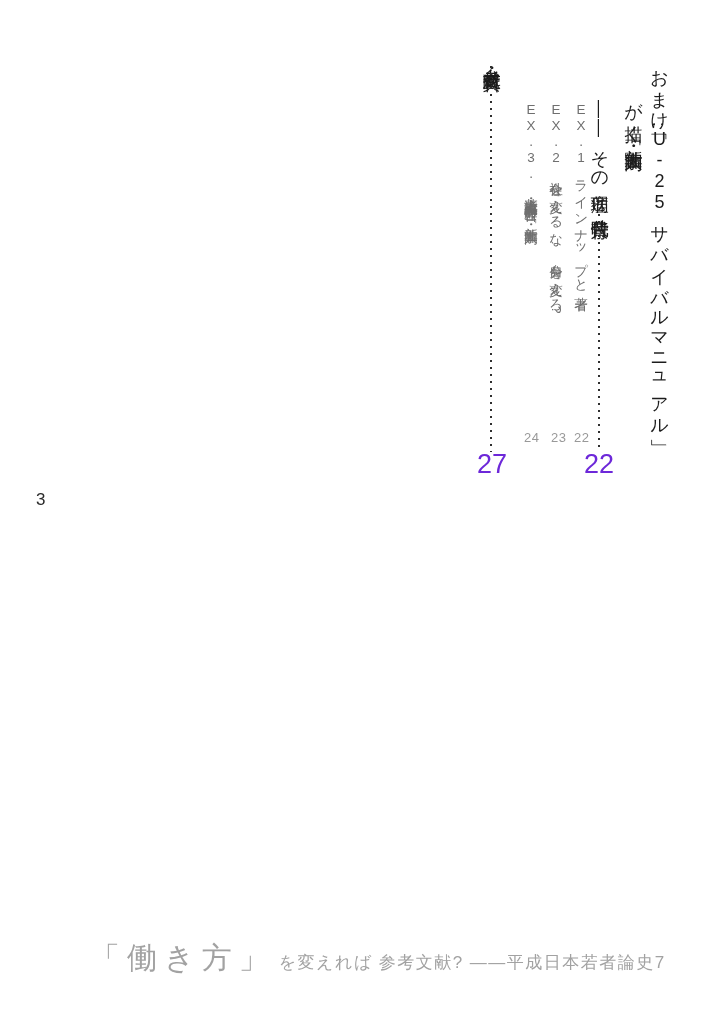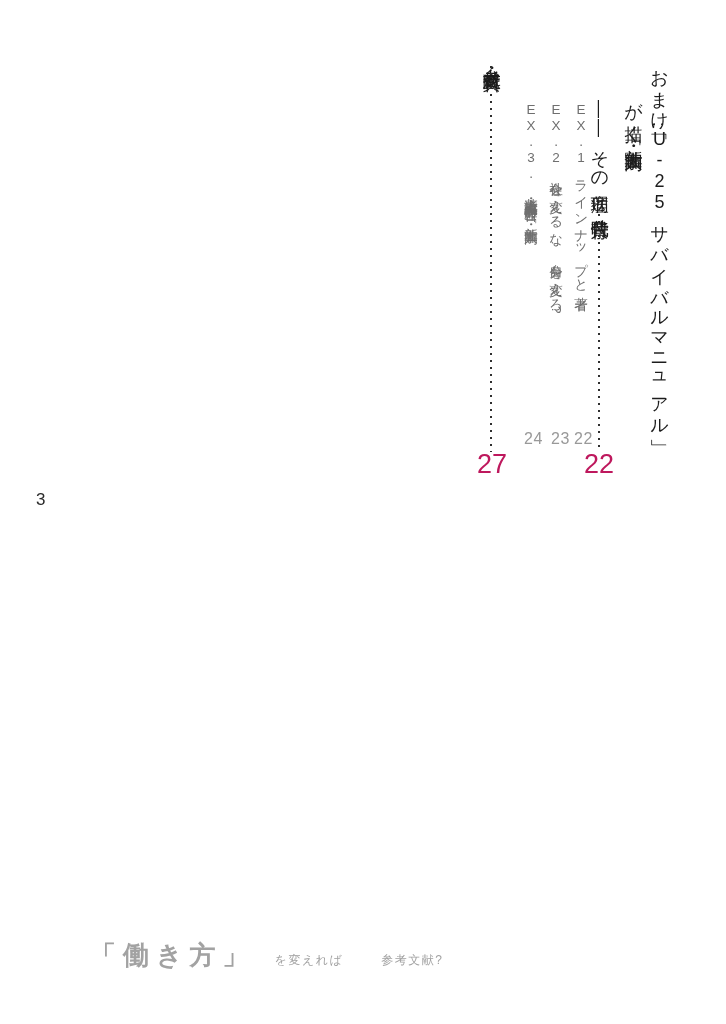--- a/index.html
+++ b/index.html
@@ -67,29 +67,29 @@
     background-image: repeating-linear-gradient(
       to bottom, #2e2e2e 0px, #2e2e2e 2.2px, transparent 2.2px, transparent 7px);
   }
 
   
   .big-num {
     position: absolute;
     top: 449px;
     font-size: 27px;
     letter-spacing: 0px;
-    color: #be185d;
+    color: #6d28d9;
   }
   .bn27 { left: 477px; }
   .bn22 { left: 584px; }
 
   .small-num {
     position: absolute;
     top: 430px;
-    font-size: 16px;
+    font-size: 13px;
     color: #999999;
     letter-spacing: 0.5px;
   }
   .n24 { left: 524px; }
   .n23 { left: 551px; }
   .n22 { left: 574px; }
 
   .folio {
     position: absolute;
     left: 36px;
@@ -102,28 +102,28 @@
   .footer {
     position: absolute;
     left: 90px;
     top: 938px;
     display: flex;
     align-items: baseline;
     color: #a2a2a2;
     white-space: nowrap;
   }
   .f-lg {
-    font-size: 26px;
+    font-size: 30px;
     letter-spacing: 7px;
-    font-weight: 700;
+    font-weight: 400;
   }
   .f-sm {
-    font-size: 12px;
+    font-size: 17px;
     letter-spacing: 1.5px;
-    margin: 0 19px;
+    margin: 0 3px;
   }
 </style>
 </head>
 <body>
 
 <div class="page">
 
   <div class="vcol title-l1">おまけ:「<span class="upright">U-25</span>サバイバルマニュアル」</div>
 
   <div class="vcol title-l2">が描く「新・仕事人間」</div>
@@ -150,15 +150,16 @@
 
   <div class="big-num bn22">22</div>
   <div class="big-num bn27">27</div>
 
   <div class="folio">3</div>
 
   <div class="footer">
     <span class="f-lg">「働き方」</span>
     <span class="f-sm">を変えれば</span>
     <span class="f-sm">参考文献?</span>
+    <span class="f-sm">――平成日本若者論史7</span>
   </div>
 
 </div>
 
 </body></html>

